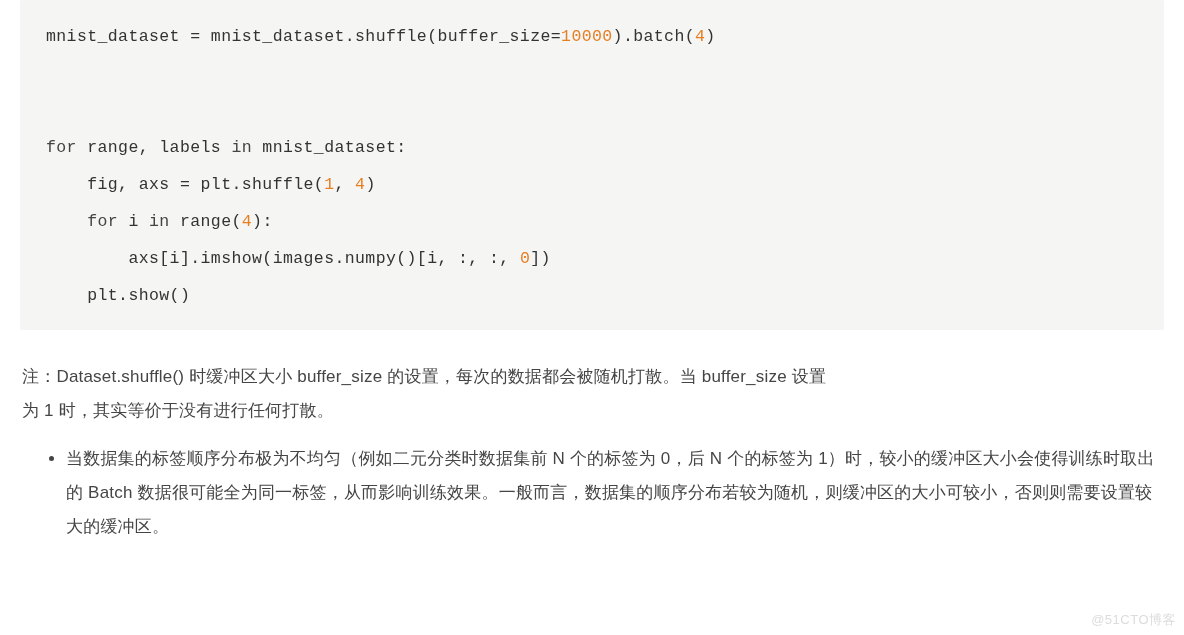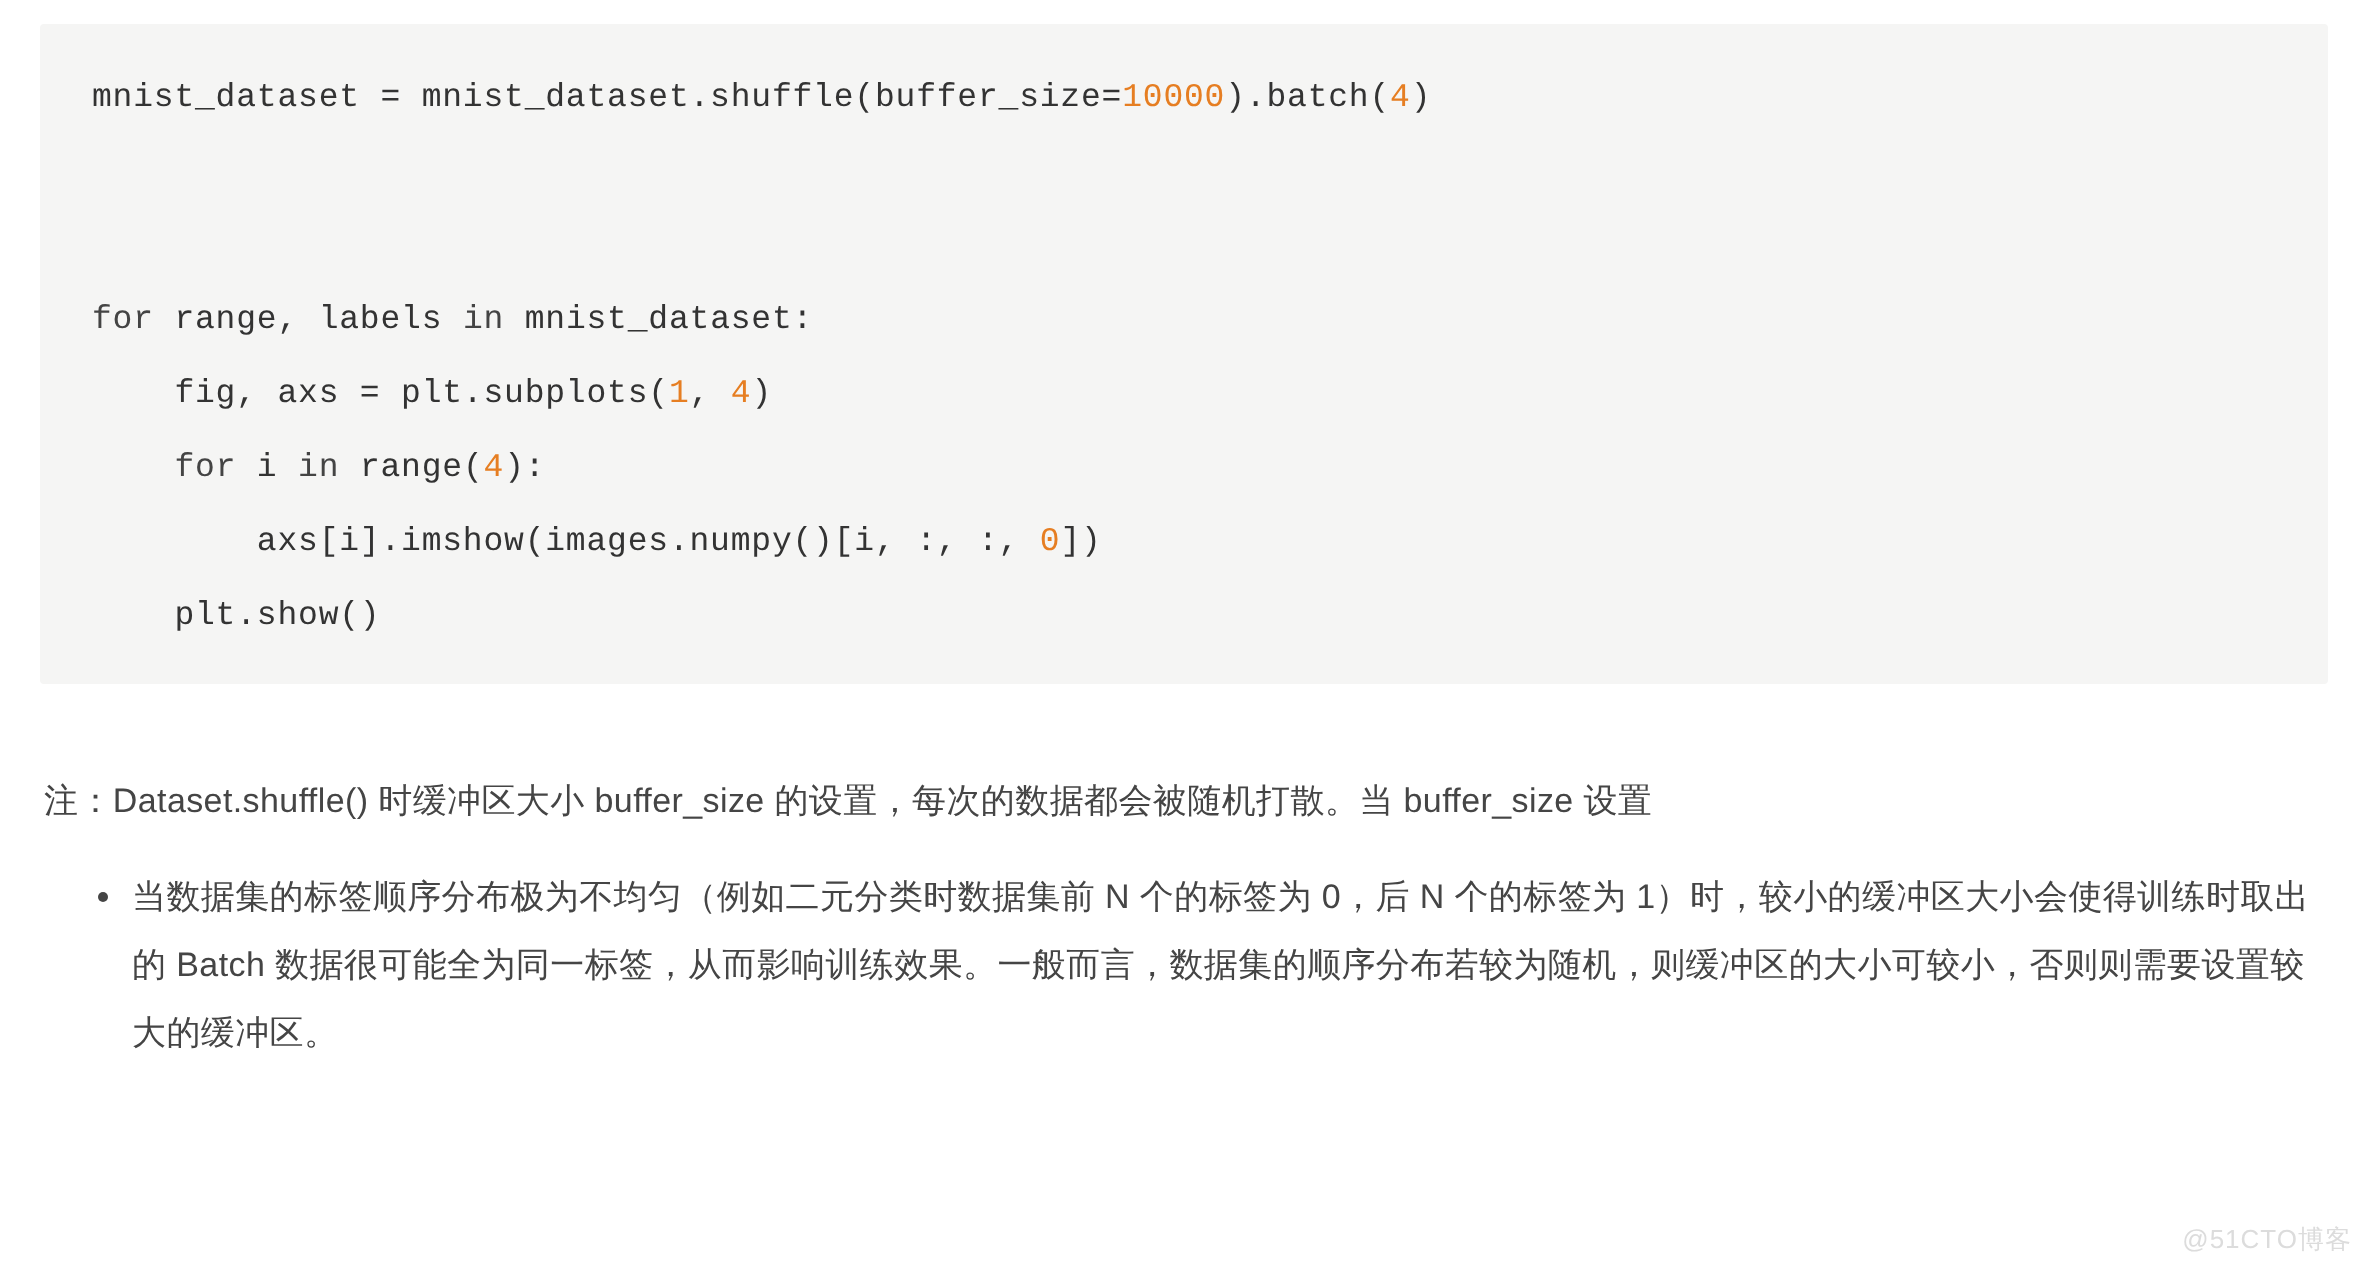--- a/index.html
+++ b/index.html
@@ -10,21 +10,21 @@
   body {
     width: 1184px;
     height: 635px;
     background: #ffffff;
     font-family: -apple-system, BlinkMacSystemFont, "Segoe UI", "PingFang SC", "Microsoft YaHei", sans-serif;
     overflow: hidden;
     position: relative;
   }
   .code-block {
     background: #f5f5f4;
-    margin: 12px 20px;
+    margin: 0 20px;
     padding: 18px 26px 16px 26px;
     border-radius: 2px;
   }
   .code-line {
     font-family: "Consolas", "Courier New", monospace;
     font-size: 16.5px;
     line-height: 37px;
     letter-spacing: 0.4px;
     white-space: pre;
     color: #333333;
@@ -66,29 +66,30 @@
   }
 </style>
 </head>
 <body>
 
 <div class="code-block" id="code-container">
     <div class="code-line"><span class="op">mnist_dataset = mnist_dataset.shuffle(buffer_size=</span><span class="num">10000</span><span class="op">).batch(</span><span class="num">4</span><span class="op">)</span></div>
     <div class="code-blank"></div>
     <div class="code-blank"></div>
     <div class="code-line"><span class="kw">for</span><span class="op"> range, labels </span><span class="kw">in</span><span class="op"> mnist_dataset:</span></div>
-    <div class="code-line"><span class="op">    fig, axs = plt.subplots(</span><span class="num">1</span><span class="op">, </span><span class="num">4</span><span class="op">)</span></div>
+    <div class="code-line"><span class="op">    fig, axs = plt.shuffle(</span><span class="num">1</span><span class="op">, </span><span class="num">4</span><span class="op">)</span></div>
     <div class="code-line"><span class="op">    </span><span class="kw">for</span><span class="op"> i </span><span class="kw">in</span><span class="op"> range(</span><span class="num">4</span><span class="op">):</span></div>
     <div class="code-line"><span class="op">        axs[i].imshow(images.numpy()[i, :, :, </span><span class="num">0</span><span class="op">])</span></div>
     <div class="code-line"><span class="op">    plt.show()</span></div>
   </div>
 
 <div class="text-section">
   <p class="note">
     <span>注：Dataset.shuffle() 时缓冲区大小 buffer_size 的设置，每次的数据都会被随机打散。当 buffer_size 设置</span><br>
+    <span>为 1 时，其实等价于没有进行任何打散。</span>
   </p>
   <ul class="bullet-list">
     <li>
       <span>当数据集的标签顺序分布极为不均匀（例如二元分类时数据集前 N 个的标签为 0，后 N 个的标签为 1）时，较小的缓冲区大小会使得训练时取出的 Batch 数据很可能全为同一标签，从而影响训练效果。一般而言，数据集的顺序分布若较为随机，则缓冲区的大小可较小，否则则需要设置较大的缓冲区。</span>
     </li>
   </ul>
 </div>
 
 <div class="watermark">@51CTO博客</div>
 

